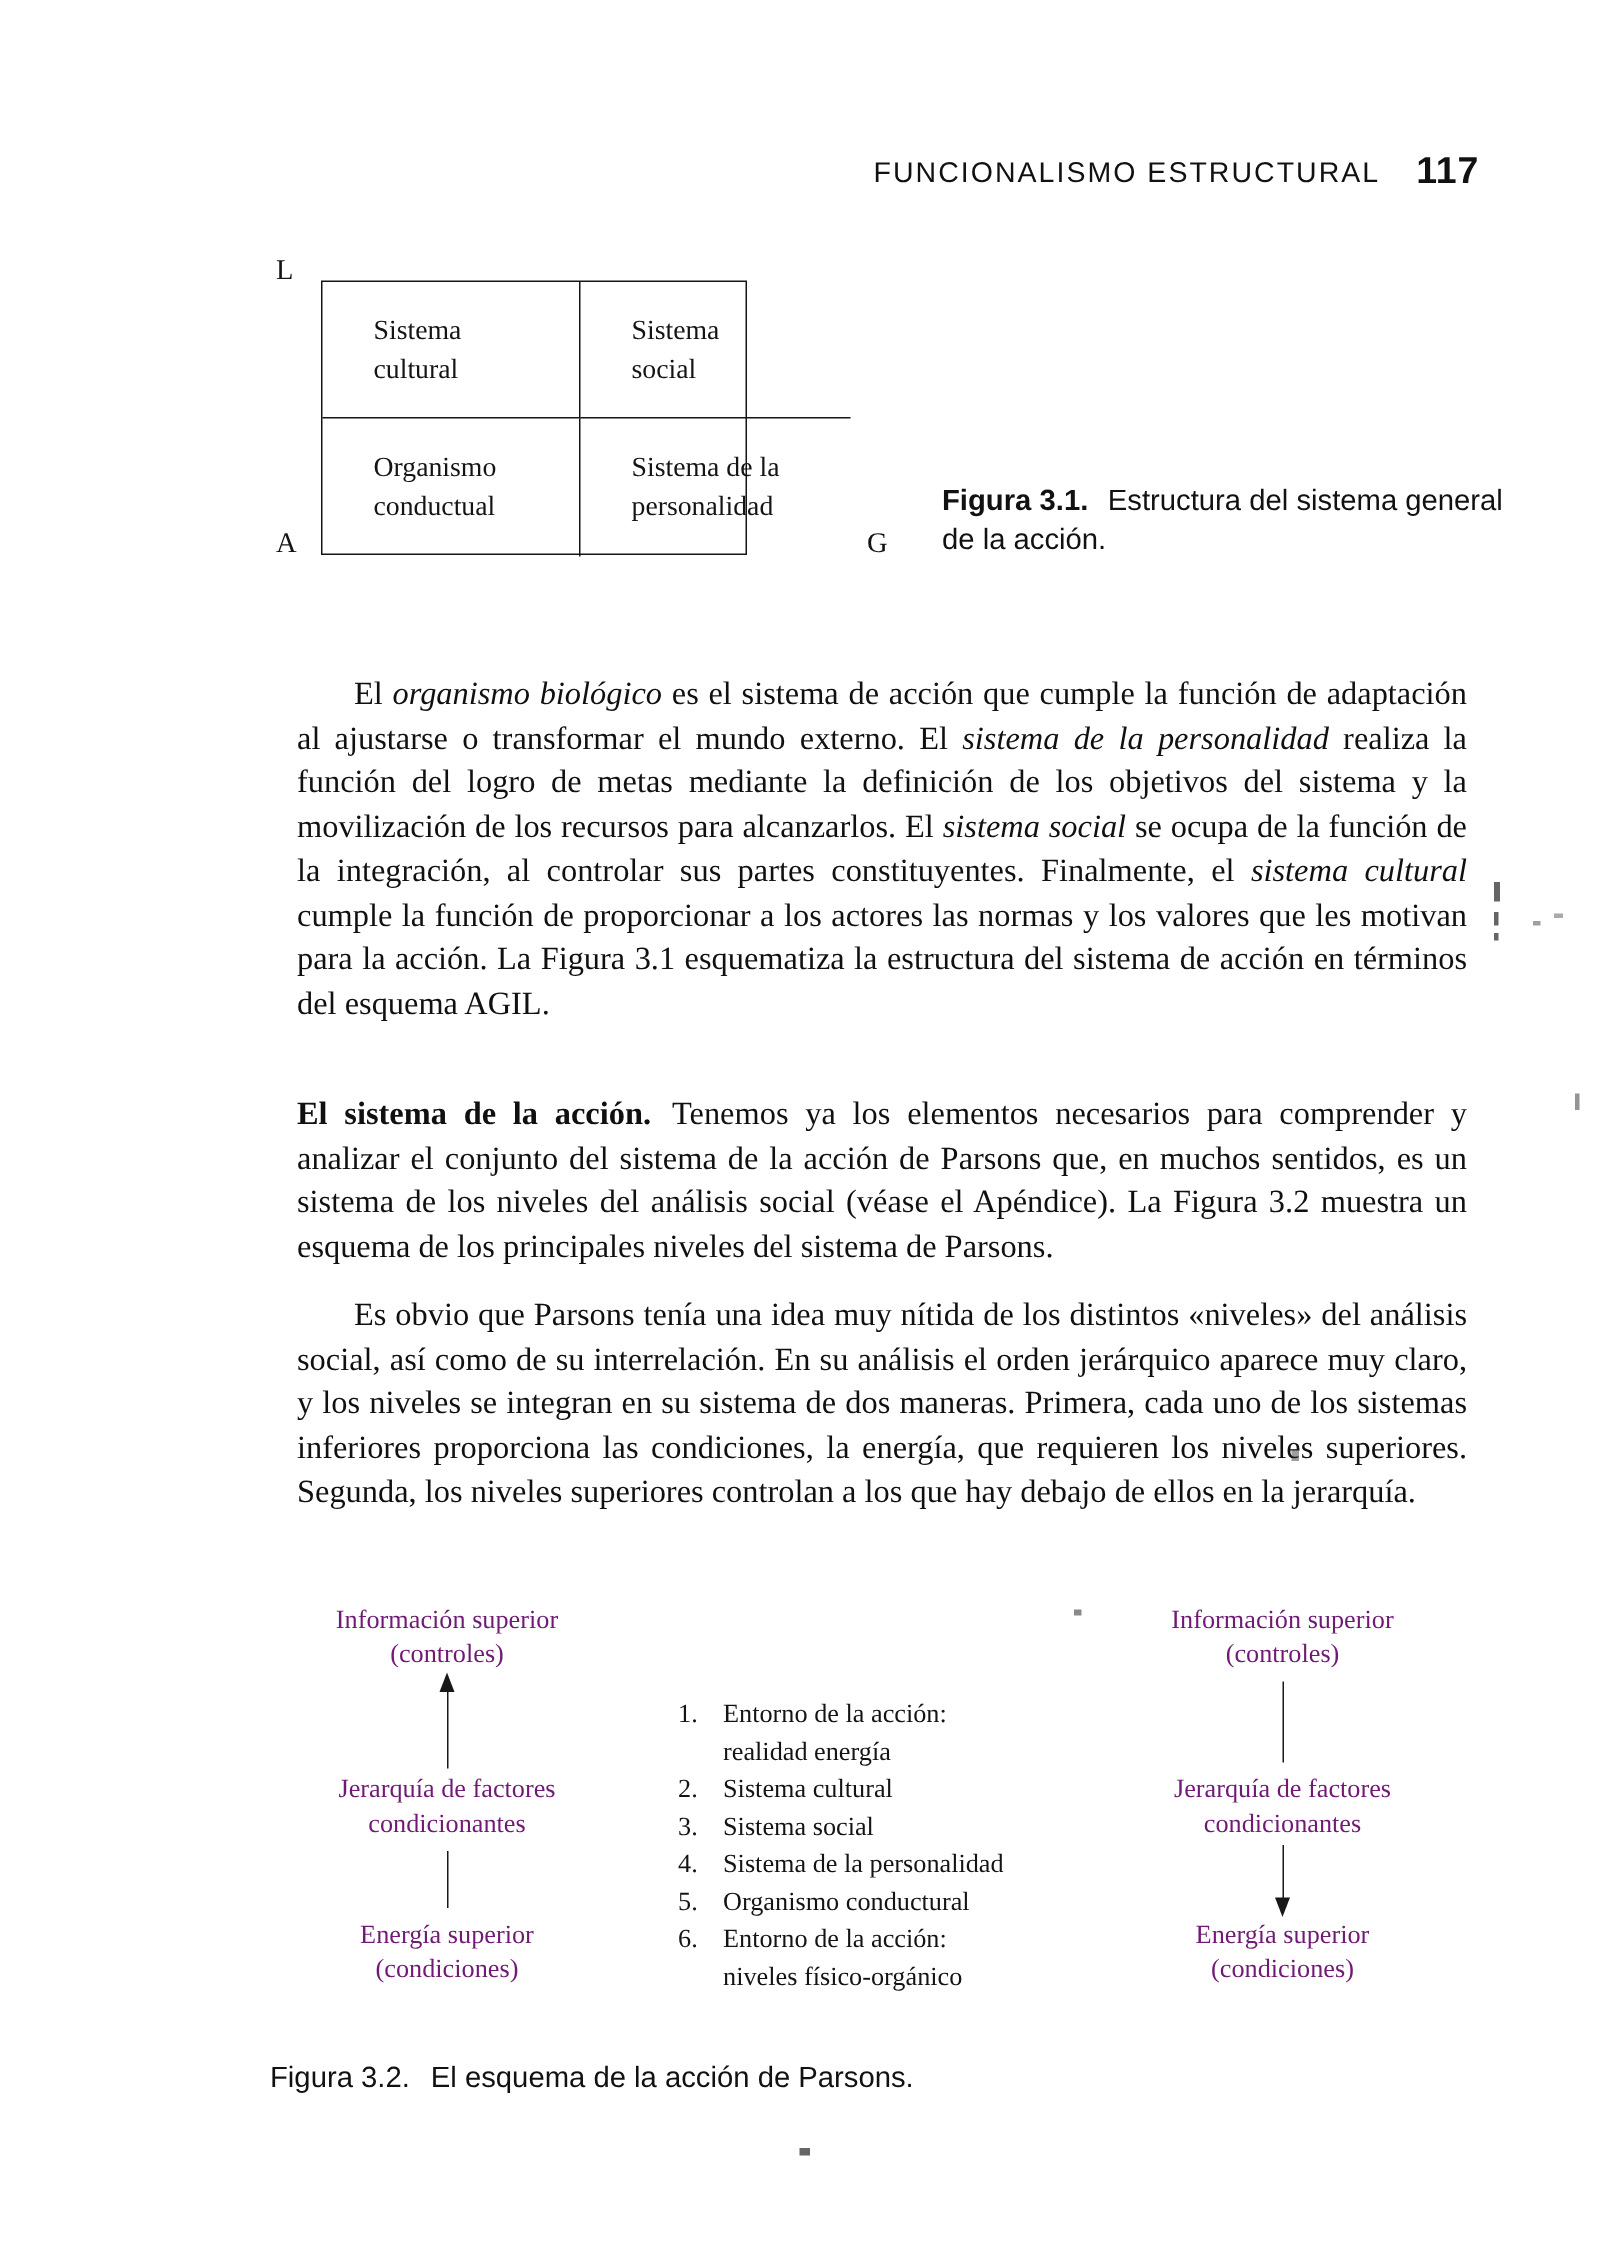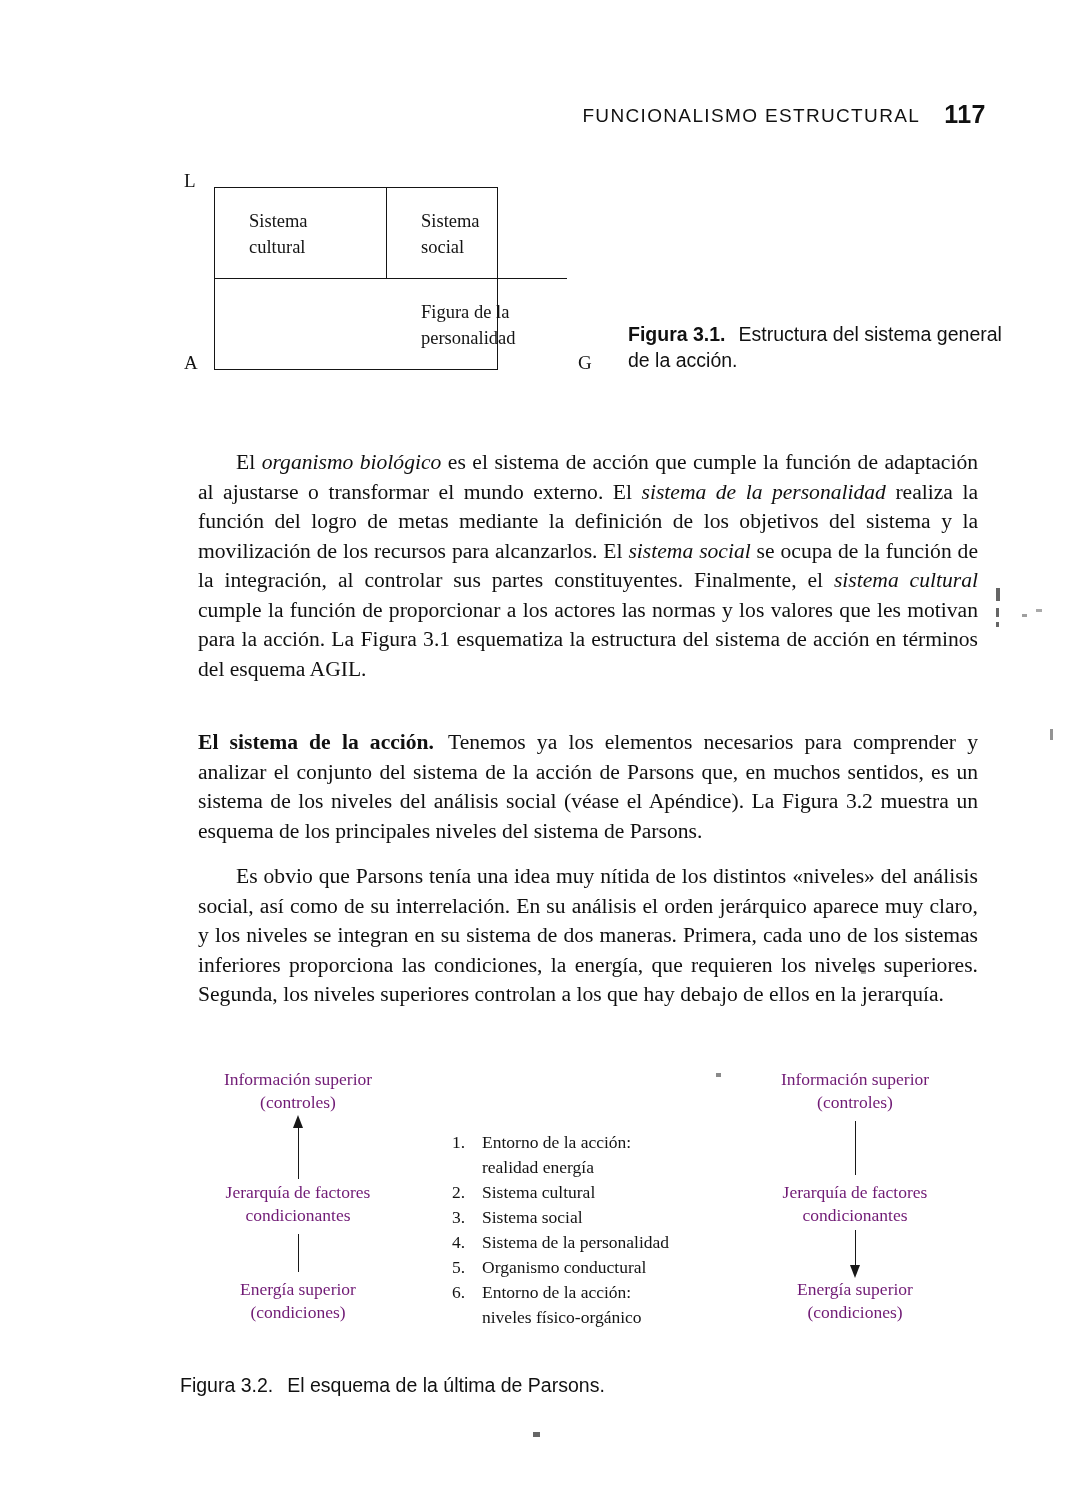--- a/index.html
+++ b/index.html
@@ -224,22 +224,26 @@
 
     <div class="agil-box">
       <div class="agil-cell tl">
         <div>Sistema</div>
         <div>cultural</div>
       </div>
       <div class="agil-cell tr">
         <div>Sistema</div>
         <div>social</div>
       </div>
+      <div class="agil-cell bl">
+        <div>Organismo</div>
+        <div>conductual</div>
+      </div>
       <div class="agil-cell br">
-        <div>Figura de la</div>
+        <div>Sistema de la</div>
         <div>personalidad</div>
       </div>
     </div>
 
     <div class="fig1-caption">
       <b>Figura 3.1.</b><span class="gap"></span><span>Estructura del sistema general de la acción.</span>
     </div>
   </div>
 
   <div class="body">
@@ -326,18 +330,18 @@
         <span class="stem"></span>
         <span class="head"></span>
       </div>
 
       <div class="cap-bot">Energía superior</div>
       <div class="cap-bot">(condiciones)</div>
     </div>
   </div>
 
   <div class="fig2-caption">
-    <b>Figura 3.2.</b><span class="gap"></span><span>El esquema de la última de Parsons.</span>
+    <b>Figura 3.2.</b><span class="gap"></span><span>El esquema de la acción de Parsons.</span>
   </div>
 
   <div class="bottom-speck"></div>
 
 </div>
 
 </body></html>

